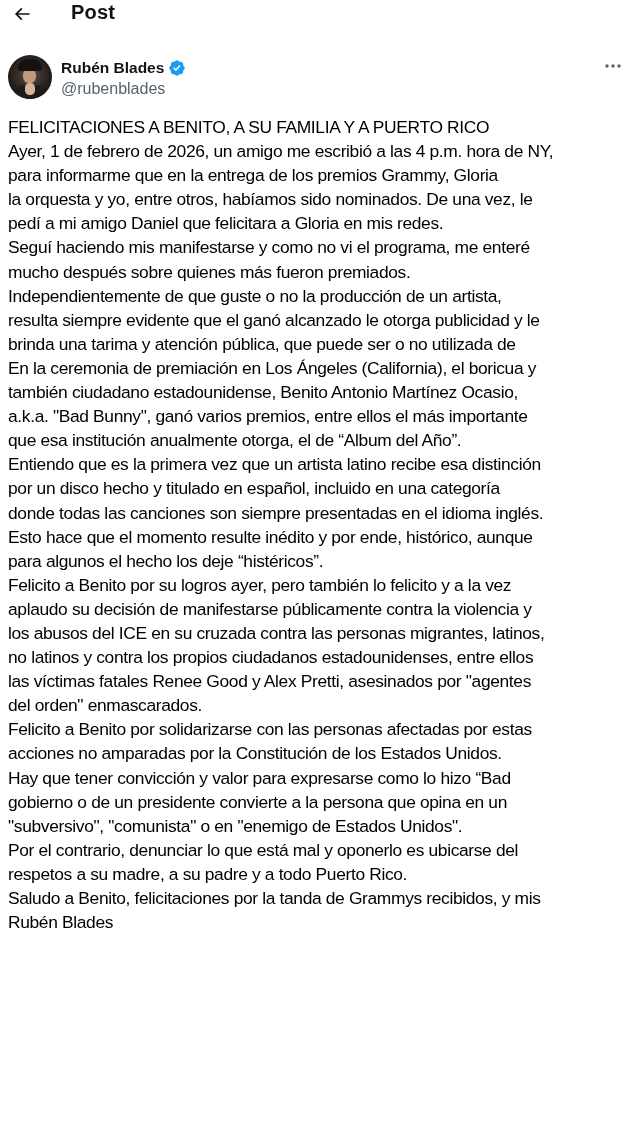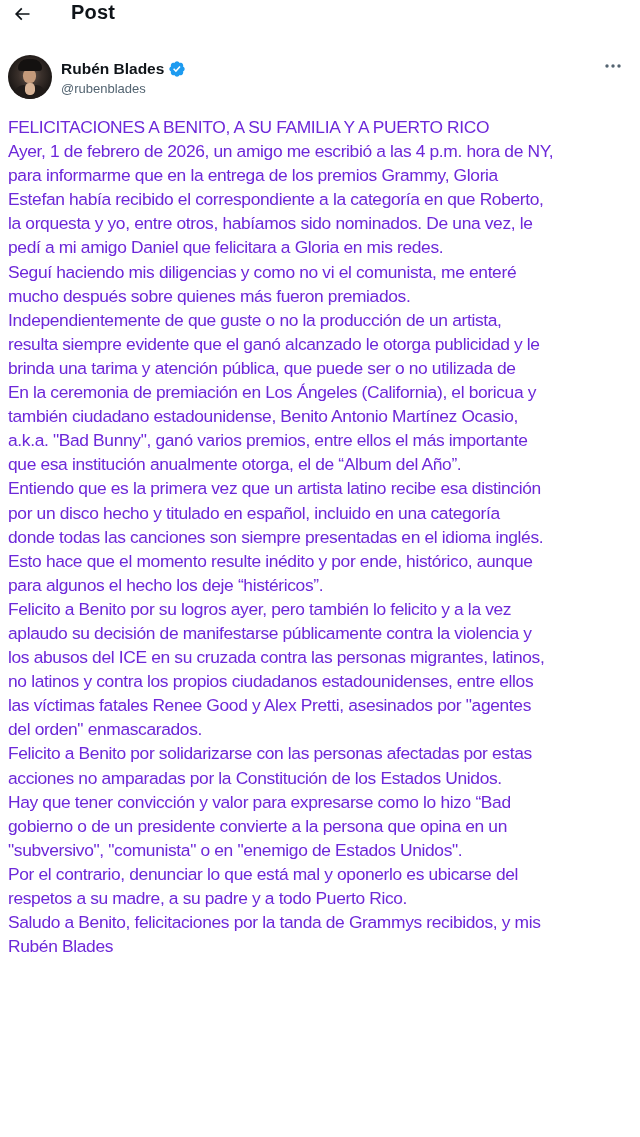--- a/index.html
+++ b/index.html
@@ -101,21 +101,21 @@
       color: #0f1419;
       cursor: pointer;
     }
     .verified {
       margin-left: 4px;
       width: 18px;
       height: 18px;
       display: inline-flex;
     }
     .handle {
-      font-size: 13px;
+      font-size: 16px;
       color: #536471;
       margin-top: 1px;
       cursor: pointer;
     }
     .more-btn {
       position: absolute;
       left: 600px;
       top: 56px;
       width: 26px;
       height: 20px;
@@ -124,21 +124,21 @@
       justify-content: center;
       cursor: pointer;
     }
     .post-body {
       position: absolute;
       left: 8px;
       top: 115px;
       width: 630px;
       font-size: 17.4px;
       line-height: 24.1px;
-      color: #6d28d9;
+      color: #000000;
       letter-spacing: -0.35px;
     }
     .post-line {
       white-space: nowrap;
       display: block;
       height: 24.1px;
     }
   </style>
 </head>
 <body>
@@ -178,24 +178,23 @@
     <circle cx="3" cy="3" r="1.7" fill="#536471"></circle>
     <circle cx="9" cy="3" r="1.7" fill="#536471"></circle>
     <circle cx="15" cy="3" r="1.7" fill="#536471"></circle>
   </svg>
 </div>
 
 <div class="post-body">
   <span class="post-line">FELICITACIONES A BENITO, A SU FAMILIA Y A PUERTO RICO</span>
   <span class="post-line">Ayer, 1 de febrero de 2026, un amigo me escribió a las 4 p.m. hora de NY,</span>
   <span class="post-line">para informarme que en la entrega de los premios Grammy, Gloria</span>
-  <span class="post-line">Estefan había recibido el correspondiente a la categoría en que Roberto,</span>
   <span class="post-line">la orquesta y yo, entre otros, habíamos sido nominados. De una vez, le</span>
   <span class="post-line">pedí a mi amigo Daniel que felicitara a Gloria en mis redes.</span>
-  <span class="post-line">Seguí haciendo mis diligencias y como no vi el comunista, me enteré</span>
+  <span class="post-line">Seguí haciendo mis manifestarse y como no vi el programa, me enteré</span>
   <span class="post-line">mucho después sobre quienes más fueron premiados.</span>
   <span class="post-line">Independientemente de que guste o no la producción de un artista,</span>
   <span class="post-line">resulta siempre evidente que el ganó alcanzado le otorga publicidad y le</span>
   <span class="post-line">brinda una tarima y atención pública, que puede ser o no utilizada de</span>
   <span class="post-line">En la ceremonia de premiación en Los Ángeles (California), el boricua y</span>
   <span class="post-line">también ciudadano estadounidense, Benito Antonio Martínez Ocasio,</span>
   <span class="post-line">a.k.a. "Bad Bunny", ganó varios premios, entre ellos el más importante</span>
   <span class="post-line">que esa institución anualmente otorga, el de “Album del Año”.</span>
   <span class="post-line">Entiendo que es la primera vez que un artista latino recibe esa distinción</span>
   <span class="post-line">por un disco hecho y titulado en español, incluido en una categoría</span>

